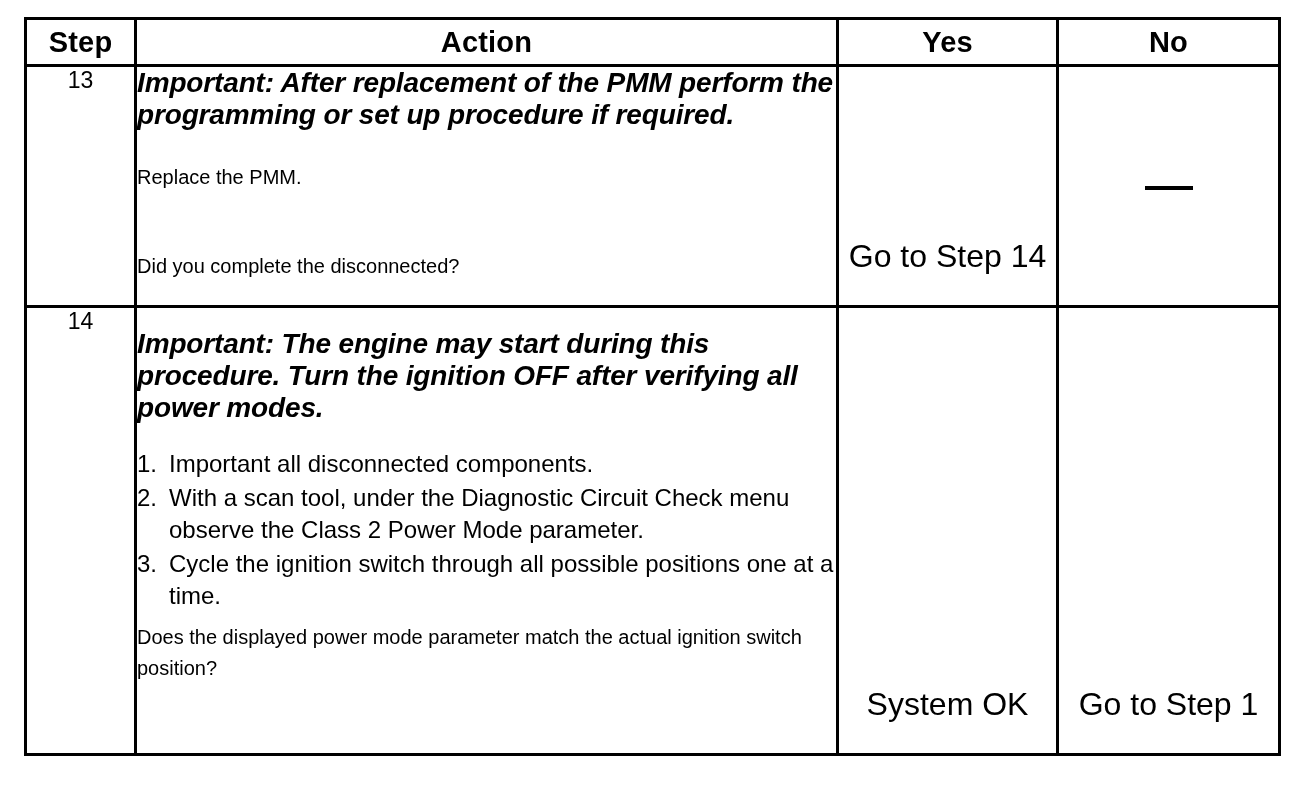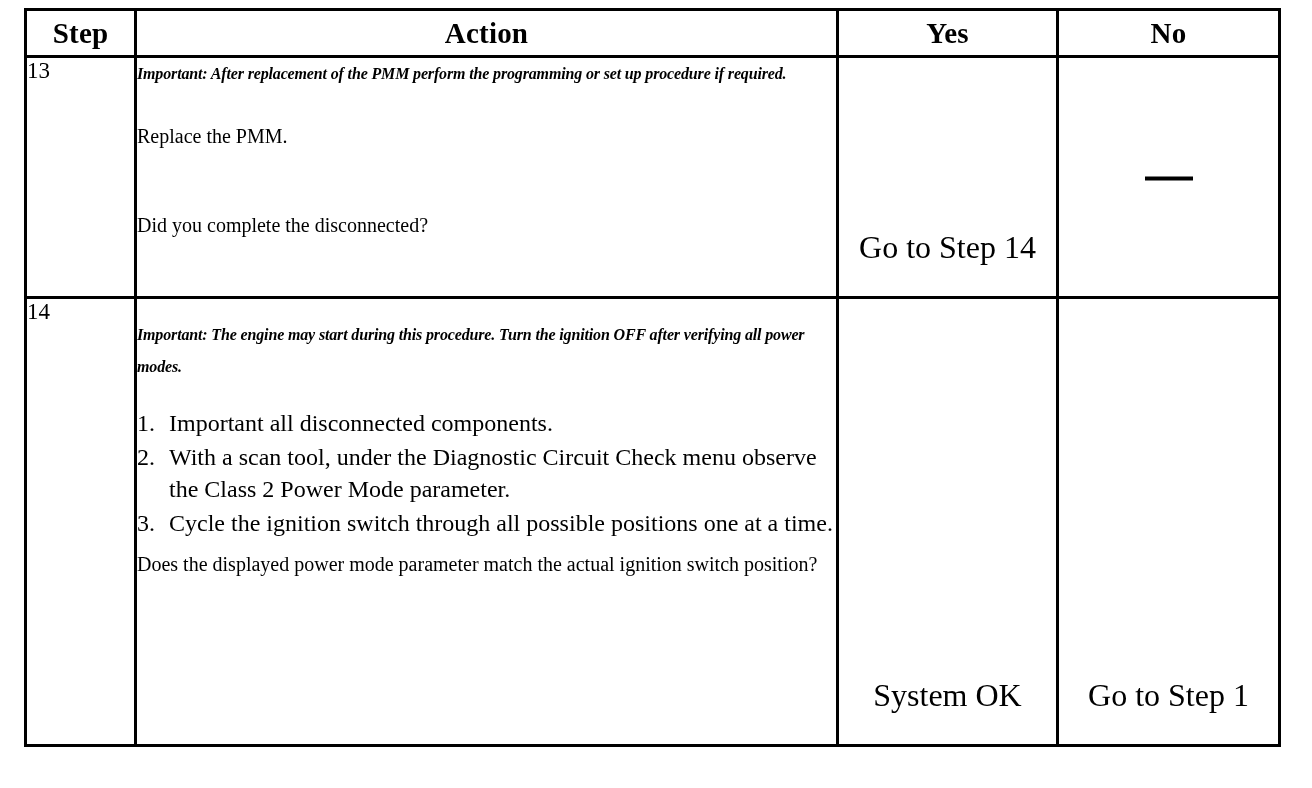--- a/index.html
+++ b/index.html
@@ -19,26 +19,25 @@
     position: relative;
     width: 1312px;
     height: 788px;
     background: #ffffff;
   }
 
   
   .diag-table {
     position: absolute;
     left: 24px;
-    top: 8px;
+    top: 17px;
     width: 1254px;
     border-collapse: collapse;
     table-layout: fixed;
     background: #0f766e;
-    font-family: Liberation Serif, serif;
   }
   .diag-table td, .diag-table th {
     border: 3px solid #000000;
     padding: 0;
     vertical-align: top;
     background: #ffffff;
   }
 
   
   col.c-step   { width: 110px; }
@@ -51,39 +50,39 @@
     height: 44px;
     text-align: center;
     font-weight: bold;
     font-size: 29px;
     line-height: 44px;
     letter-spacing: 0.2px;
   }
 
   
   .step-cell {
-    text-align: left;
+    text-align: center;
     vertical-align: middle;
     font-size: 23px;
   }
 
   
   .action-cell {
     padding: 11px 10px 10px 22px;
     font-size: 24px;
     line-height: 31px;
   }
   .action-cell.row14 {
     padding-top: 20px;
   }
 
   .note {
     font-weight: bold;
     font-style: italic;
-    font-size: 16px;
+    font-size: 28px;
     line-height: 32px;
     margin: 0;
     letter-spacing: -0.15px;
   }
 
   .plain {
     margin: 0;
     font-size: 20px;
     line-height: 31px;
   }

